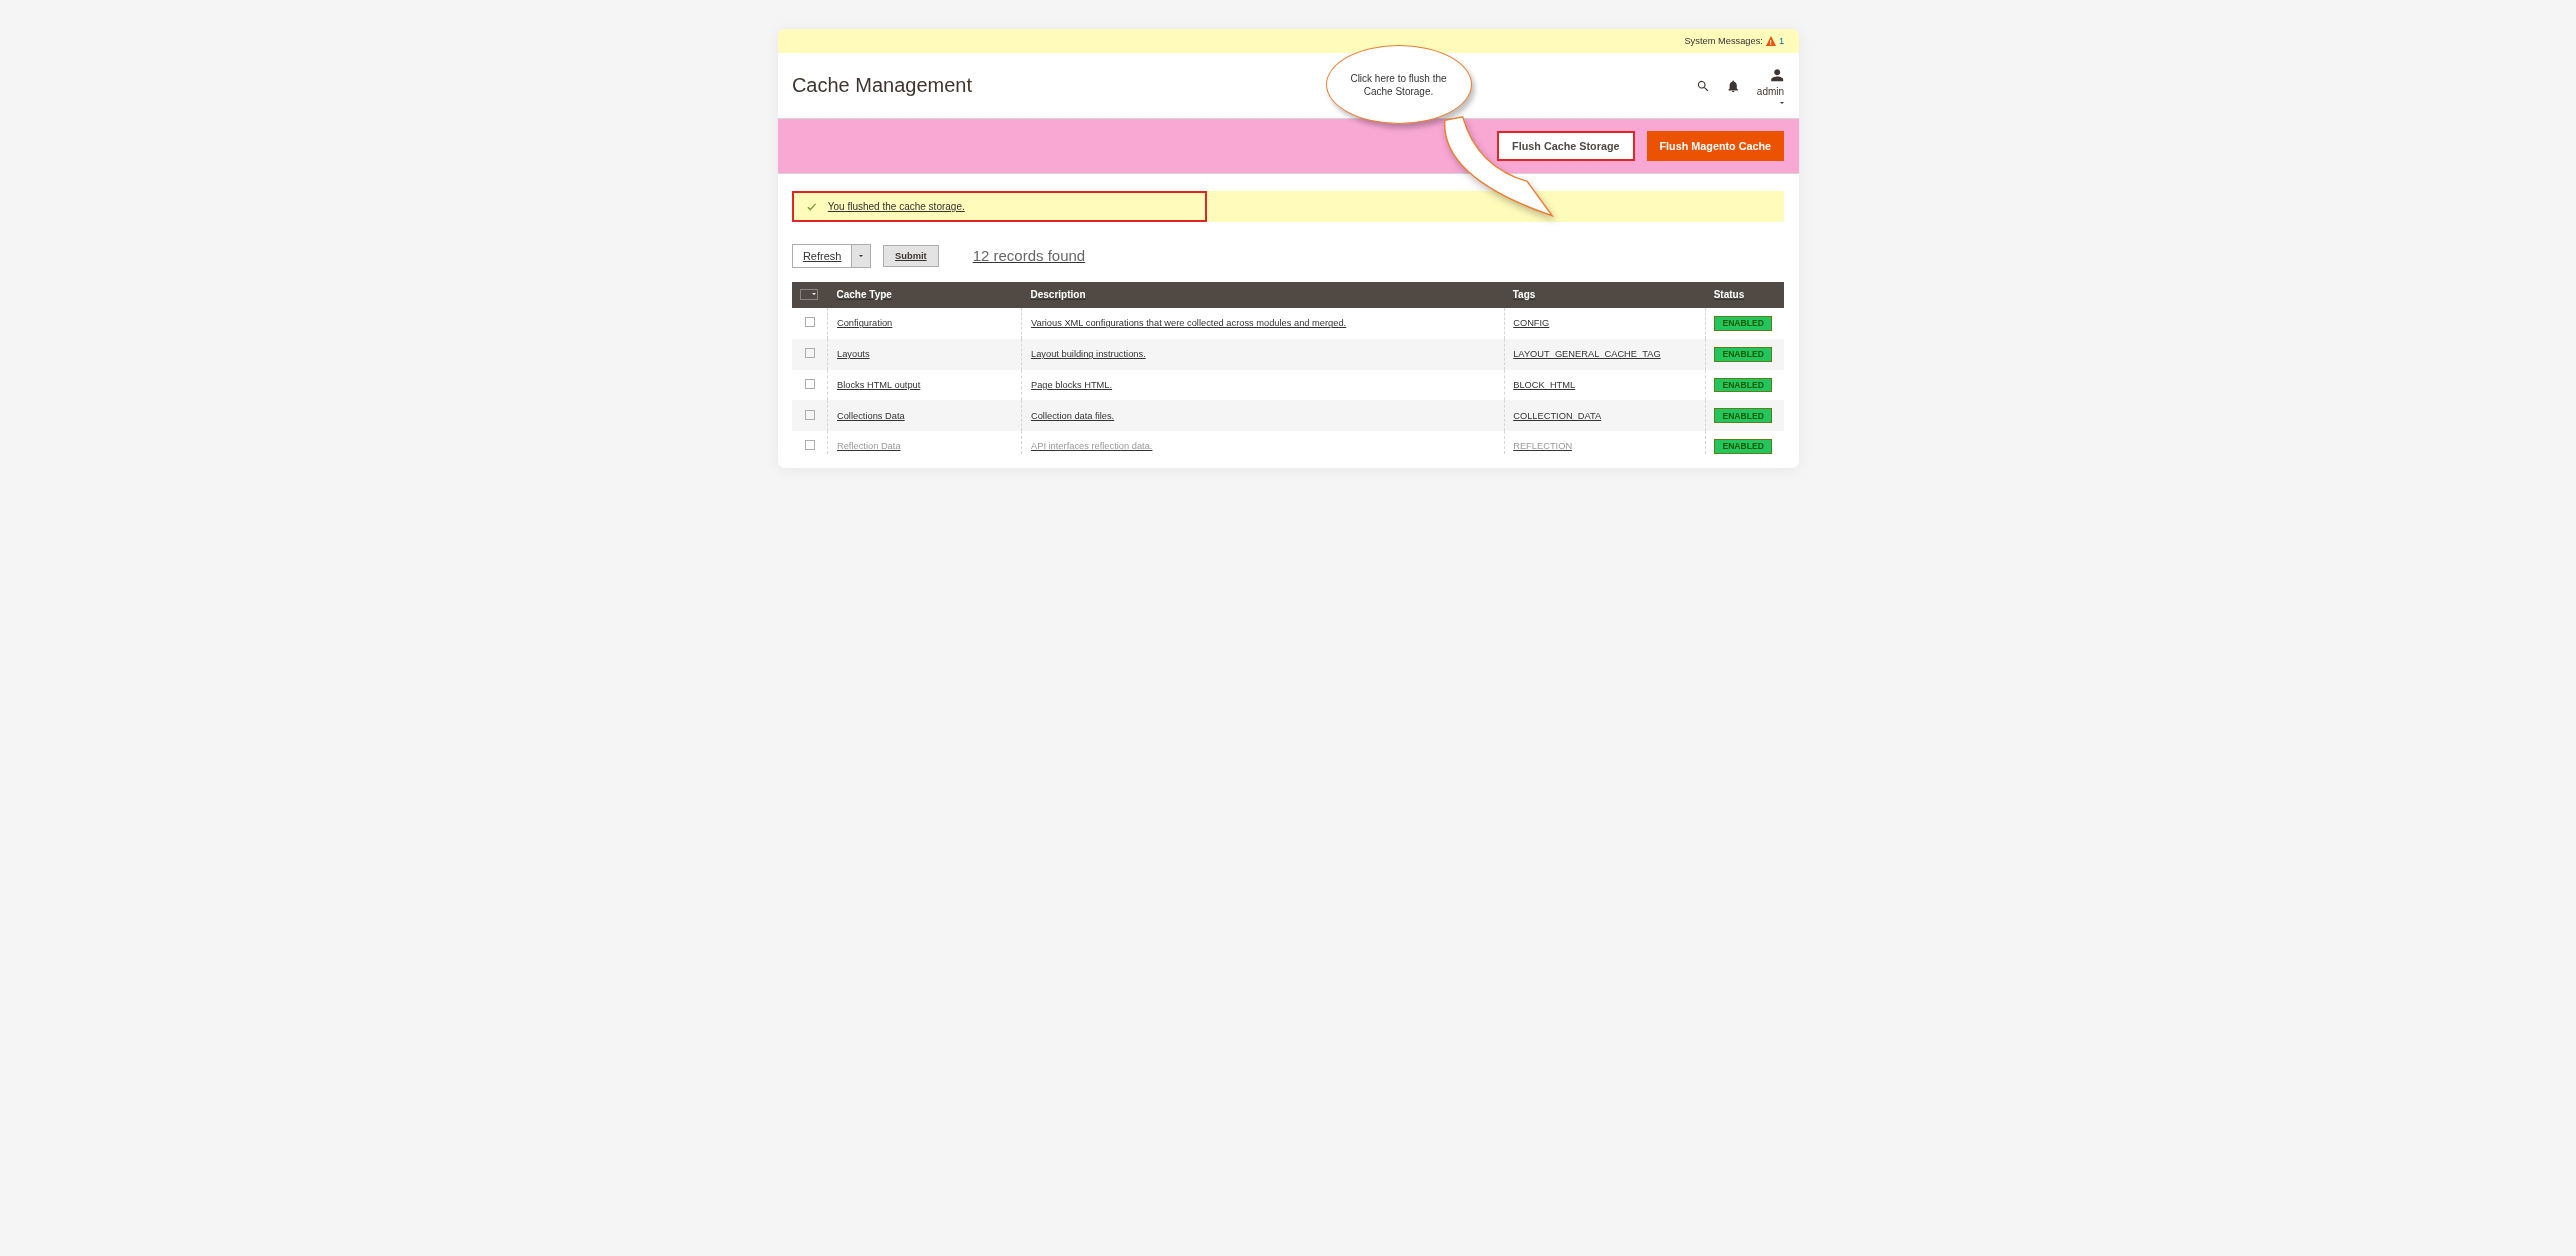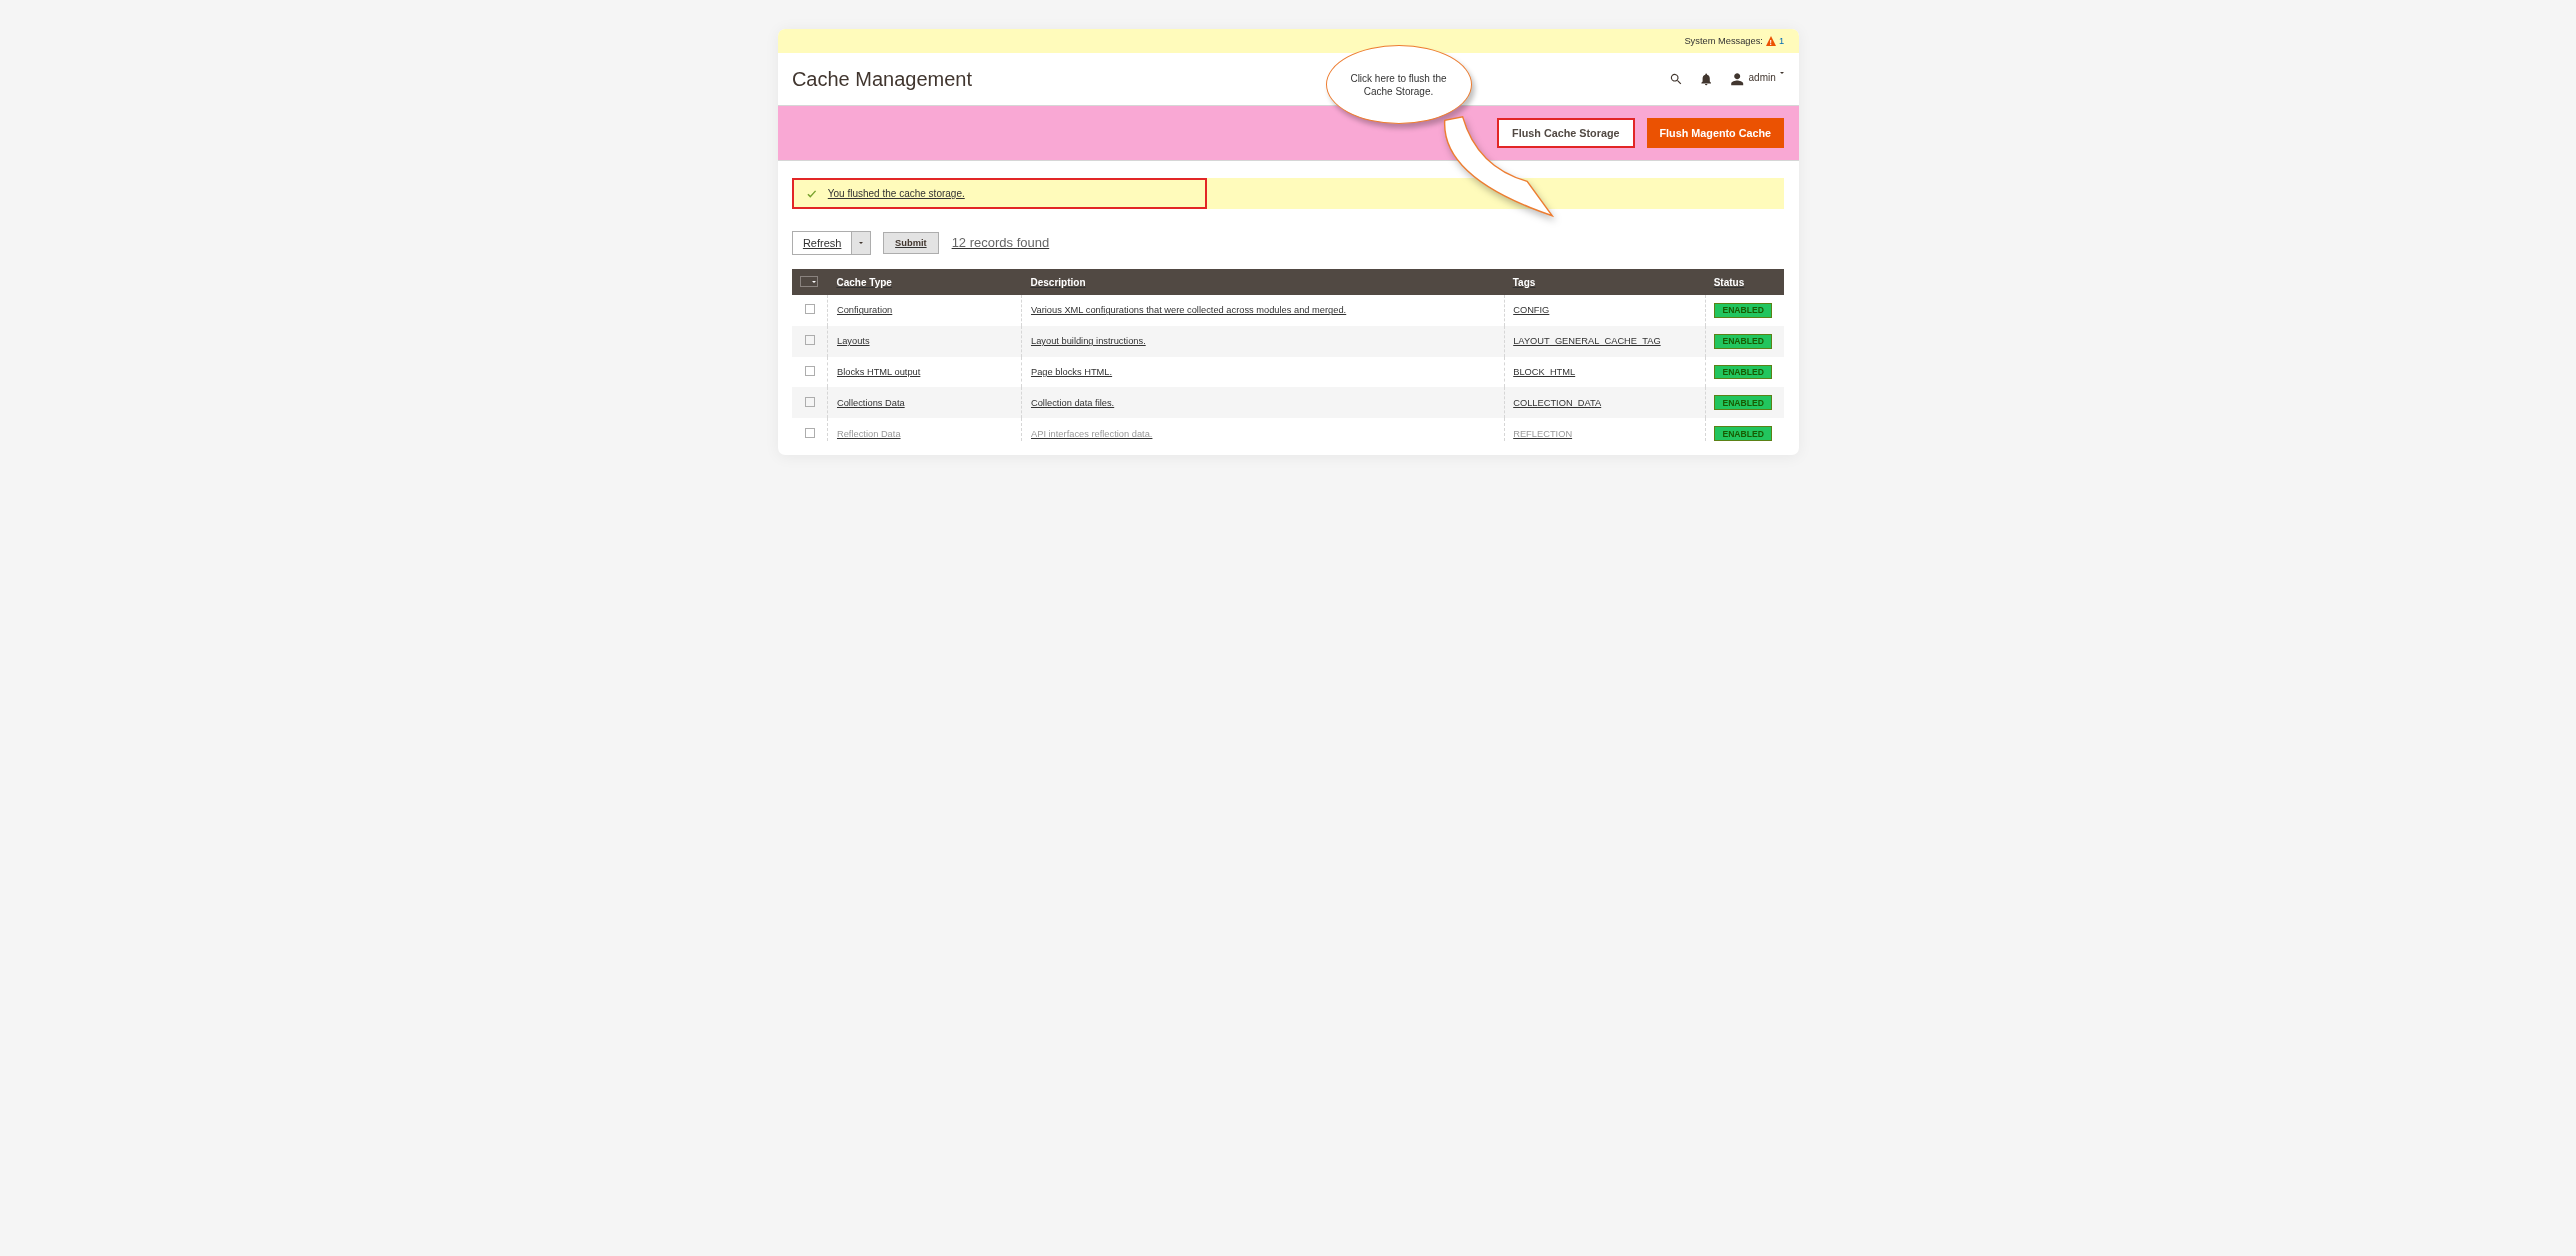--- a/index.html
+++ b/index.html
@@ -63,25 +63,26 @@
       display: flex;
       align-items: center;
       gap: 16px;
     }
     .icon-search, .icon-bell, .icon-user {
       width: 14.4px; height: 14.4px;
       fill: #41362f;
     }
     .admin-user {
       display: flex;
-      align-items: flex-start;
+      align-items: flex-end;
       gap: 4.3px;
       font-size: 10px;
       color: #41362f;
       cursor: pointer;
+      flex-direction: column;
     }
     .caret-down {
       width: 0; height: 0;
       border-left: 2.9px solid transparent;
       border-right: 2.9px solid transparent;
       border-top: 2.9px solid #41362f;
     }
     .actions-bar {
       border-top: 0.7px solid #d6d6d6;
       border-bottom: 0.7px solid #d6d6d6;
@@ -164,22 +165,22 @@
       background: #e3e3e3;
       border: 0.7px solid #adadad;
       padding: 5px 11.5px;
       font-size: 9.3px;
       font-weight: 600;
       color: #41362f;
       cursor: pointer;
     }
     .records-found {
       color: #666;
-      font-size: 13px;
-      margin-left: 1px;
+      font-size: 15px;
+      margin-left: 22px;
     }
     table {
       width: 100%;
       border-collapse: collapse;
     }
     thead tr {
       background: #514943;
       color: #fff;
     }
     thead th {

